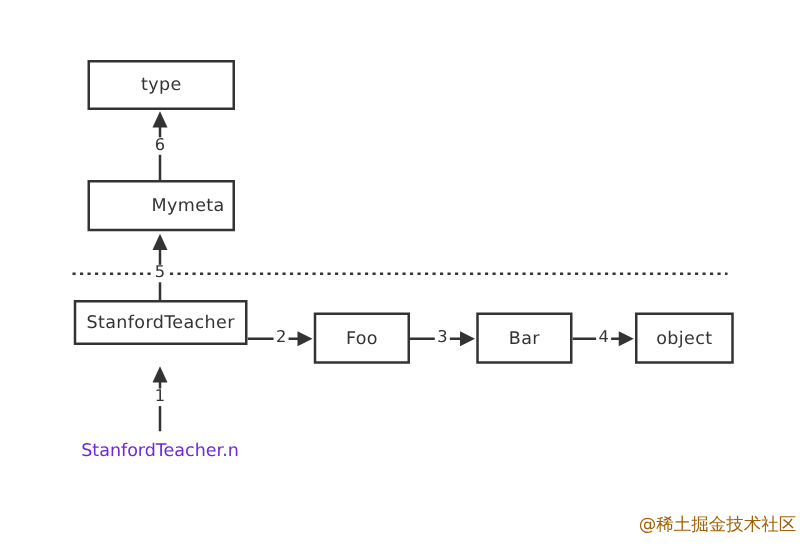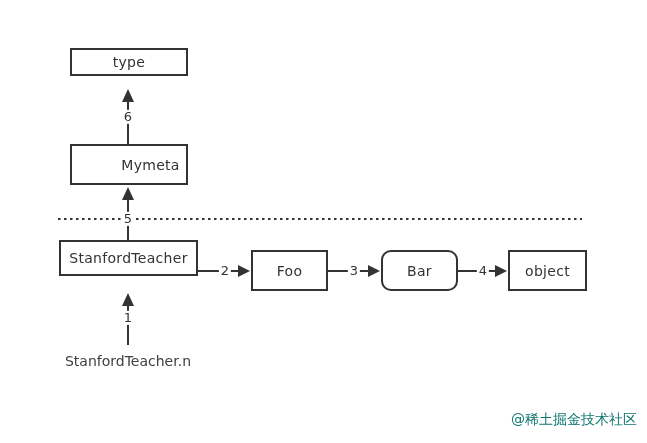--- a/index.html
+++ b/index.html
@@ -27,25 +27,25 @@
     position: absolute;
     box-sizing: border-box;
     border: 2px solid #333333;
     background: #ffffff;
     display: flex;
     align-items: center;
     justify-content: center;
     font-size: 14px;
     letter-spacing: 0.3px;
   }
-  .node-type            { left: 70px;  top: 48px;  width: 118px; height: 28px; }
+  .node-type            { left: 70px;  top: 48px;  width: 118px; height: 40px; }
   .node-mymeta          { left: 70px;  top: 144px; width: 118px; height: 41px; padding-left: 43px; }
   .node-stanfordteacher { left: 59px;  top: 240px; width: 139px; height: 36px; }
   .node-foo             { left: 251px; top: 250px; width: 77px;  height: 41px; text-align: center; }
-  .node-bar             { left: 381px; top: 250px; width: 77px;  height: 41px; border-radius: 10px; }
+  .node-bar             { left: 381px; top: 250px; width: 77px;  height: 41px; }
   .node-object          { left: 508px; top: 250px; width: 79px;  height: 41px; }
 
   .edge-label {
     position: absolute;
     transform: translate(-50%, -50%);
     background: #ffffff;
     padding: 0 2px;
     font-size: 13px;
     line-height: 1.1;
     color: #333333;
@@ -57,28 +57,28 @@
   .lbl-3 { left: 354px; top: 271px; }
   .lbl-4 { left: 483px; top: 271px; }
 
   .caption {
     position: absolute;
     left: 128px;
     top: 361px;
     transform: translate(-50%, -50%);
     font-size: 14px;
     white-space: nowrap;
-    color: #404040;
+    color: #6d28d9;
   }
   .watermark {
     position: absolute;
     right: 10px;
     top: 411px;
     font-size: 14px;
-    color: #0f766e;
+    color: #a16207;
     white-space: nowrap;
   }
 </style>
 </head>
 <body>
 
 <div class="canvas">
 
   <svg class="arrow-layer" width="647" height="443" viewBox="0 0 647 443" xmlns="http://www.w3.org/2000/svg">
 

